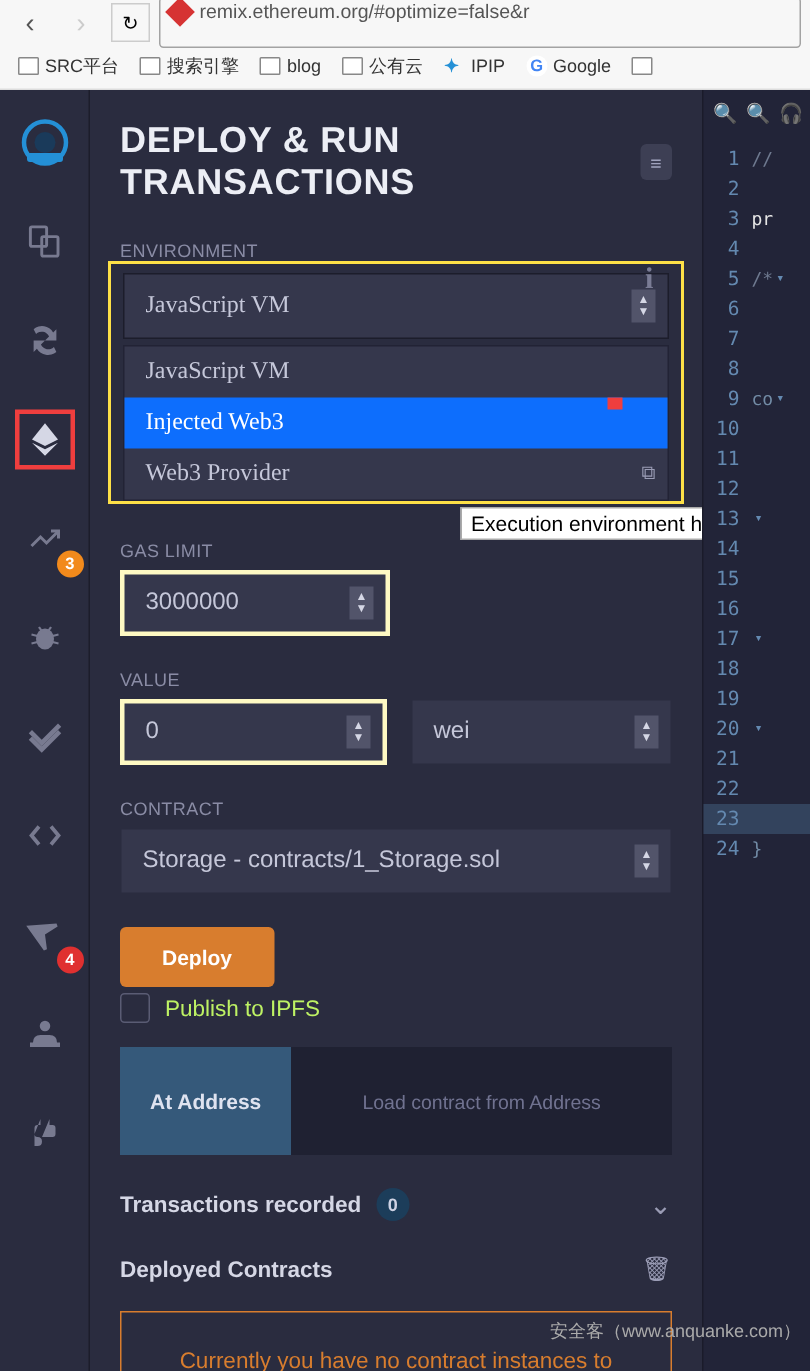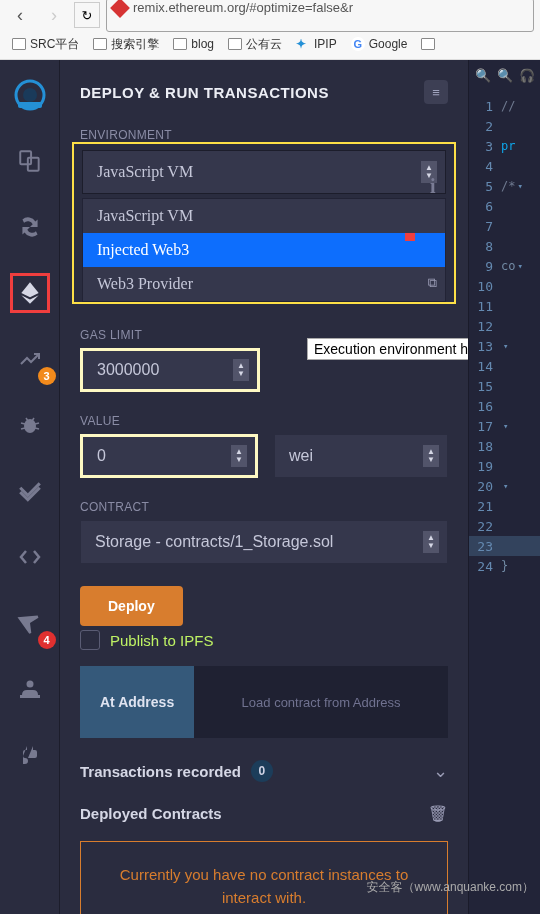--- a/index.html
+++ b/index.html
@@ -141,24 +141,23 @@
       overflow: hidden;
     }
     .panel-header {
       display: flex;
       justify-content: space-between;
       align-items: center;
       margin-bottom: 24px;
     }
     .panel-title {
       color: #eceef5;
-      font-size: 15px;
+      font-size: 24px;
       font-weight: bold;
       letter-spacing: 0.5px;
-      text-align: center;
     }
     .panel-settings {
       width: 24px; height: 24px;
       background: #3d3f54;
       border-radius: 4px;
       display: flex; align-items: center; justify-content: center;
       color: #a0a3bd;
       font-size: 13px;
     }
     
@@ -406,21 +405,21 @@
       width: 28px;
       text-align: right;
       color: #6489b0;
       padding-right: 4px;
     }
     .code-content {
       color: #728ba5;
       padding-left: 4px;
       font-size: 12px;
     }
-    .code-content.kw { color: #0ea5e9; }
+    .code-content.kw { color: #e5e5e5; }
     .code-content.cm { color: #6f7a90; }
     .code-line.has-fold::after {
       content: "▾";
       color: #6489b0;
       font-size: 9px;
       margin-left: 2px;
     }
     .code-line.highlighted {
       background: #33435d;
     }

